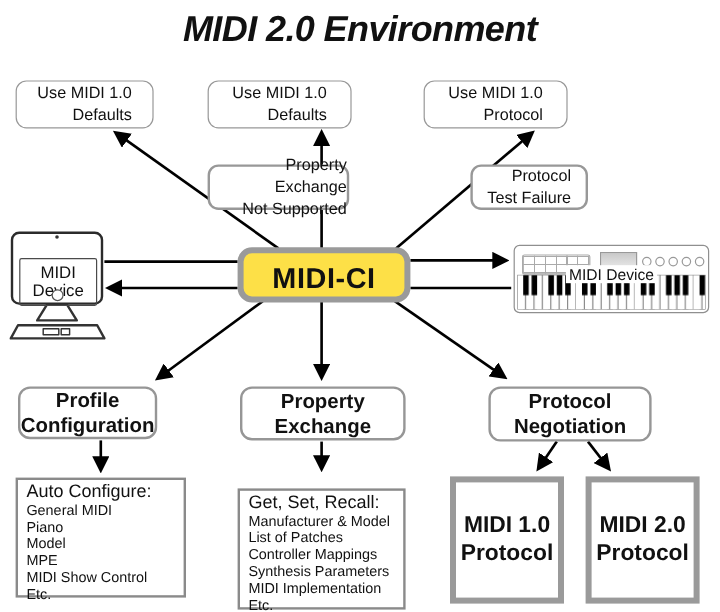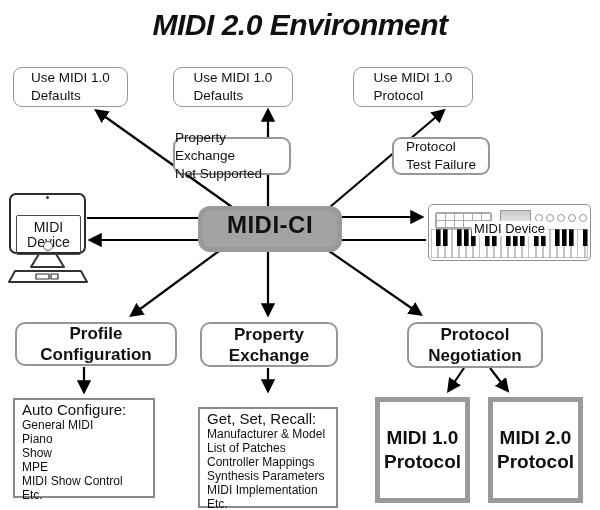--- a/index.html
+++ b/index.html
@@ -4,29 +4,29 @@
 <style>
   html,body{margin:0;padding:0;background:#fff;}
   #stage{position:relative;width:600px;height:510px;background:#fff;
          font-family:"Liberation Sans","DejaVu Sans",sans-serif;color:#111;overflow:hidden;}
   #lines{position:absolute;left:0;top:0;z-index:0;}
   .abs{position:absolute;box-sizing:border-box;}
   .pre{white-space:pre-line;}
   #title{left:0;right:0;top:8px;text-align:center;font-size:30px;font-weight:bold;
          letter-spacing:-0.5px;z-index:1;font-style:italic;}
   .rbox{background:#fff;border:1.5px solid #989898;border-radius:9px;z-index:2;
-        display:flex;align-items:center;justify-content:center;text-align:left;
+        display:flex;align-items:center;justify-content:center;text-align:right;
         font-size:13.5px;line-height:18px;}
   .mbox{border-width:2px;}
   .fbox{background:#fff;border:2px solid #969696;border-radius:10px;z-index:2;
         display:flex;align-items:center;justify-content:center;text-align:center;
         font-size:17px;line-height:21px;font-weight:bold;}
-  #midici{left:198px;top:206px;width:144px;height:46px;background:#a3a3a3;
+  #midici{left:198px;top:206px;width:144px;height:46px;background:#fde047;
           border:5px solid #9a9a9a;border-radius:12px;z-index:2;
-          display:flex;align-items:flex-start;justify-content:center;
+          display:flex;align-items:flex-end;justify-content:center;
           font-size:24px;font-weight:bold;letter-spacing:0.5px;}
   .listbox{background:#fff;border:2px solid #8a8a8a;z-index:2;padding:1px 4px 0 7px;}
   .listbox .hdr{display:block;font-size:15px;line-height:17px;}
   .listbox .it{display:block;font-size:12px;line-height:14px;}
   .pbox{background:#fff;border:5px solid #9a9a9a;z-index:2;
         display:flex;align-items:center;justify-content:center;text-align:center;
         font-size:19px;line-height:24px;font-weight:bold;}
   
   #monitor{left:9px;top:193px;width:77px;height:61px;background:#fff;
            border:2px solid #2b2b2b;border-radius:7px;z-index:2;}
@@ -156,38 +156,38 @@
               <rect x="33" y="0" width="4.6" height="17"></rect>
             <rect x="40" y="0" width="4.6" height="17"></rect>
           </g>
         </pattern>
       </defs>
       <rect x="0" y="0" width="157" height="29" fill="url(#oct)" stroke="#8a8a8a" stroke-width="1"></rect>
     </svg>
     <span id="synth-label">MIDI Device</span>
   </div>
 
-  <div class="abs fbox pre" style="left:15px;top:322px;width:162px;height:44px;">
+  <div class="abs fbox pre" style="left:15px;top:322px;width:116px;height:44px;">
     <span class="pre">Profile
 Configuration</span>
   </div>
   <div class="abs fbox pre" style="left:200px;top:322px;width:138px;height:45px;">
     <span class="pre">Property
 Exchange</span>
   </div>
   <div class="abs fbox pre" style="left:407px;top:322px;width:136px;height:46px;">
     <span class="pre">Protocol
 Negotiation</span>
   </div>
 
   <div class="abs listbox" style="left:13px;top:398px;width:142px;height:100px;">
     <span class="hdr">Auto Configure:</span>
     <span class="it">General MIDI</span>
     <span class="it">Piano</span>
-    <span class="it">Show</span>
+    <span class="it">Model</span>
     <span class="it">MPE</span>
     <span class="it">MIDI Show Control</span>
     <span class="it">Etc.</span>
   </div>
   <div class="abs listbox" style="left:198px;top:407px;width:140px;height:101px;">
     <span class="hdr">Get, Set, Recall:</span>
     <span class="it">Manufacturer &amp; Model</span>
     <span class="it">List of Patches</span>
     <span class="it">Controller Mappings</span>
     <span class="it">Synthesis Parameters</span>

